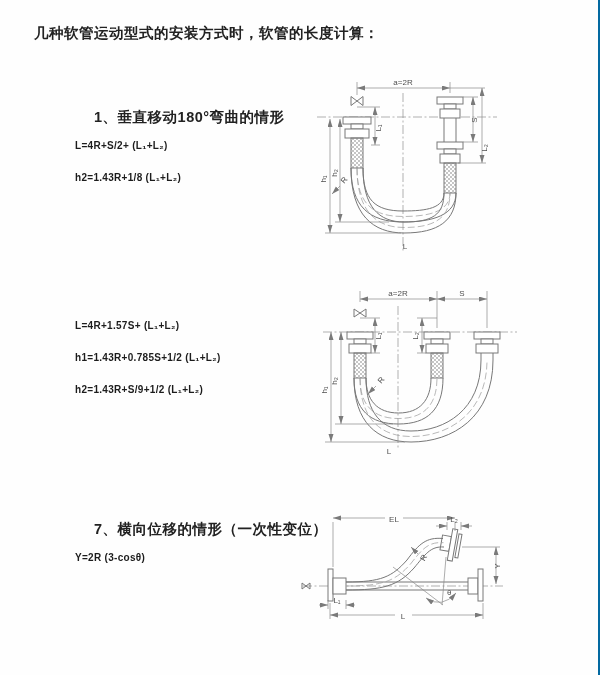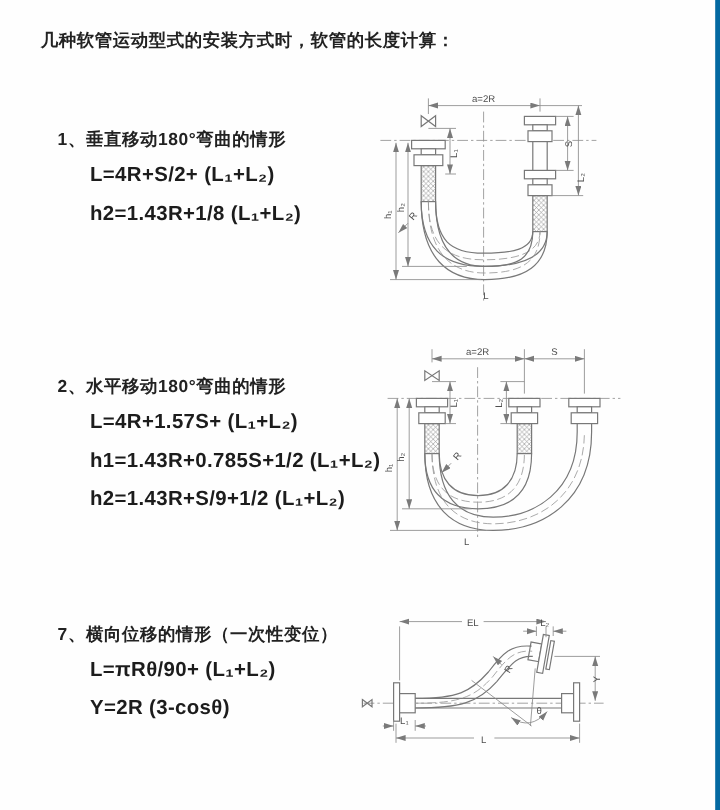--- a/index.html
+++ b/index.html
@@ -1,26 +1,26 @@
 <!DOCTYPE html>
 <html><head>
 <meta charset="utf-8">
 <style>
   html,body{margin:0;padding:0;}
   body{
     width:600px;height:675px;background:#ffffff;position:relative;
     font-family:"Liberation Sans","DejaVu Sans",sans-serif;color:#1f1f1f;overflow:hidden;
   }
-  .page{position:absolute;inset:0;background:#fefefe;border-right:4px solid #0369a1;}
+  .page{position:absolute;inset:0;background:#fefefe;border-right:2px solid #0369a1;}
   .title{
     position:absolute;left:34px;top:24px;font-size:14.5px;font-weight:700;letter-spacing:.5px;color:#222;
   }
   .sec{position:absolute;left:48px;}
-  .sec .heading{font-size:14.5px;font-weight:700;line-height:26px;letter-spacing:.5px;color:#222;}
-  .sec .formula{font-size:17px;font-weight:700;line-height:32px;padding-left:27px;letter-spacing:.3px;color:#1c1c1c;}
+  .sec .heading{font-size:14.5px;font-weight:700;line-height:26px;letter-spacing:.5px;color:#222;margin-left:46px;}
+  .sec .formula{font-size:10px;font-weight:700;line-height:32px;padding-left:27px;letter-spacing:.3px;color:#1c1c1c;}
   .sec1{top:104px;}
   .sec2{top:310px;}
   .sec3{top:516px;}
   svg.diag{position:absolute;}
   svg.diag text{fill:#4f4f4f;font-size:8px;font-family:"Liberation Sans","DejaVu Sans",sans-serif;}
   .ln{stroke:#787878;stroke-width:1;fill:none;}
   .fit{stroke:#787878;stroke-width:1;fill:#ffffff;}
   .hat{stroke:#787878;stroke-width:1;fill:url(#hx);}
   .dim{stroke:#8a8a8a;stroke-width:.7;fill:none;}
   .cl{stroke:#909090;stroke-width:.7;fill:none;stroke-dasharray:9 2.5 2 2.5;}
@@ -33,29 +33,27 @@
 
   <div class="title">几种软管运动型式的安装方式时，软管的长度计算：</div>
 
   <div class="sec sec1">
     <div class="heading">1、垂直移动180°弯曲的情形</div>
     <div class="formula">L=4R+S/2+ (L₁+L₂)</div>
     <div class="formula">h2=1.43R+1/8 (L₁+L₂)</div>
   </div>
 
   <div class="sec sec2">
-    <div class="heading">2、水平移动180°弯曲的情形</div>
     <div class="formula">L=4R+1.57S+ (L₁+L₂)</div>
     <div class="formula">h1=1.43R+0.785S+1/2 (L₁+L₂)</div>
     <div class="formula">h2=1.43R+S/9+1/2 (L₁+L₂)</div>
   </div>
 
   <div class="sec sec3">
     <div class="heading">7、横向位移的情形（一次性变位）</div>
-    <div class="formula">L=πRθ/90+ (L₁+L₂)</div>
     <div class="formula">Y=2R (3-cosθ)</div>
   </div>
 
   <svg class="diag" style="left:285px;top:75px" width="310" height="190" viewBox="0 0 310 190">
     <defs>
       <pattern id="hx" patternUnits="userSpaceOnUse" width="4" height="4">
         <path d="M0,4 L4,0 M0,0 L4,4" stroke="#8d8d8d" stroke-width="0.5"></path>
       </pattern>
       <marker id="ar" markerWidth="9" markerHeight="7" refX="8" refY="2.5" orient="auto-start-reverse" markerUnits="userSpaceOnUse">
         <path d="M0,0 L8,2.5 L0,5 Z" fill="#7a7a7a"></path>

